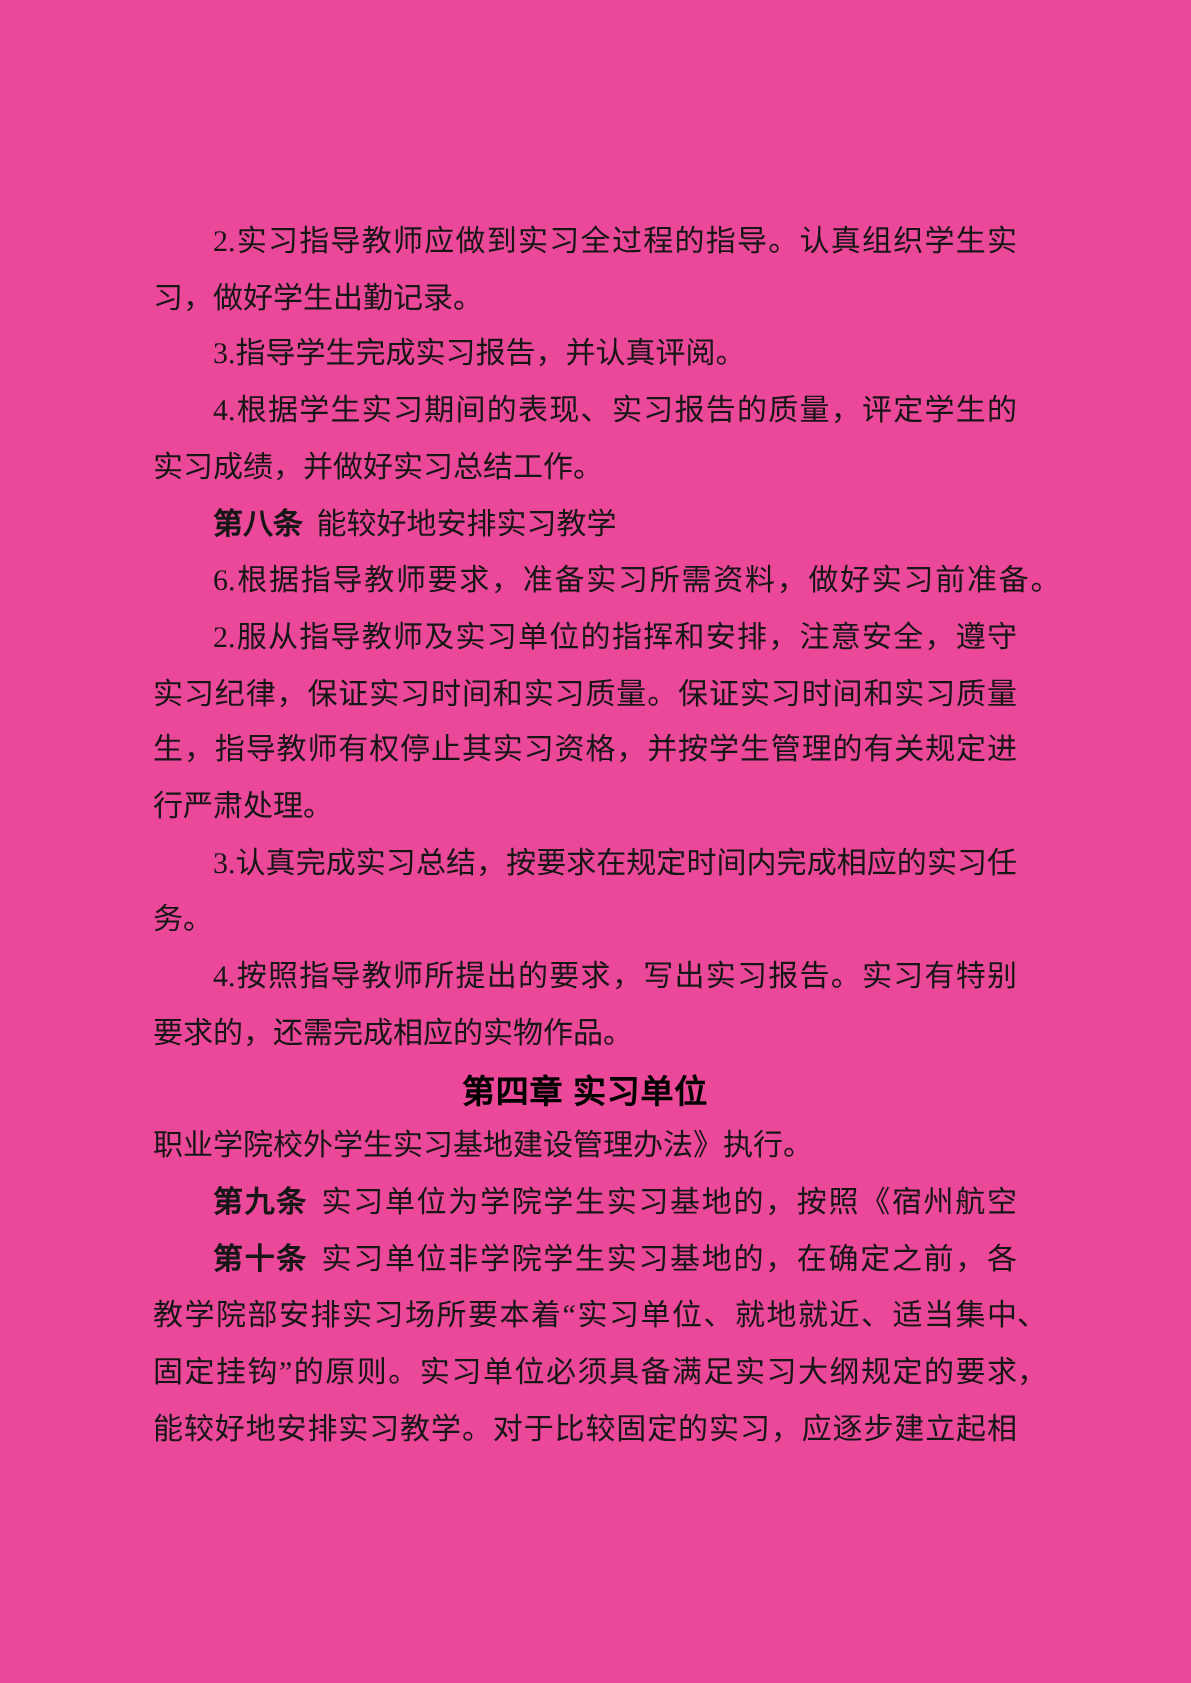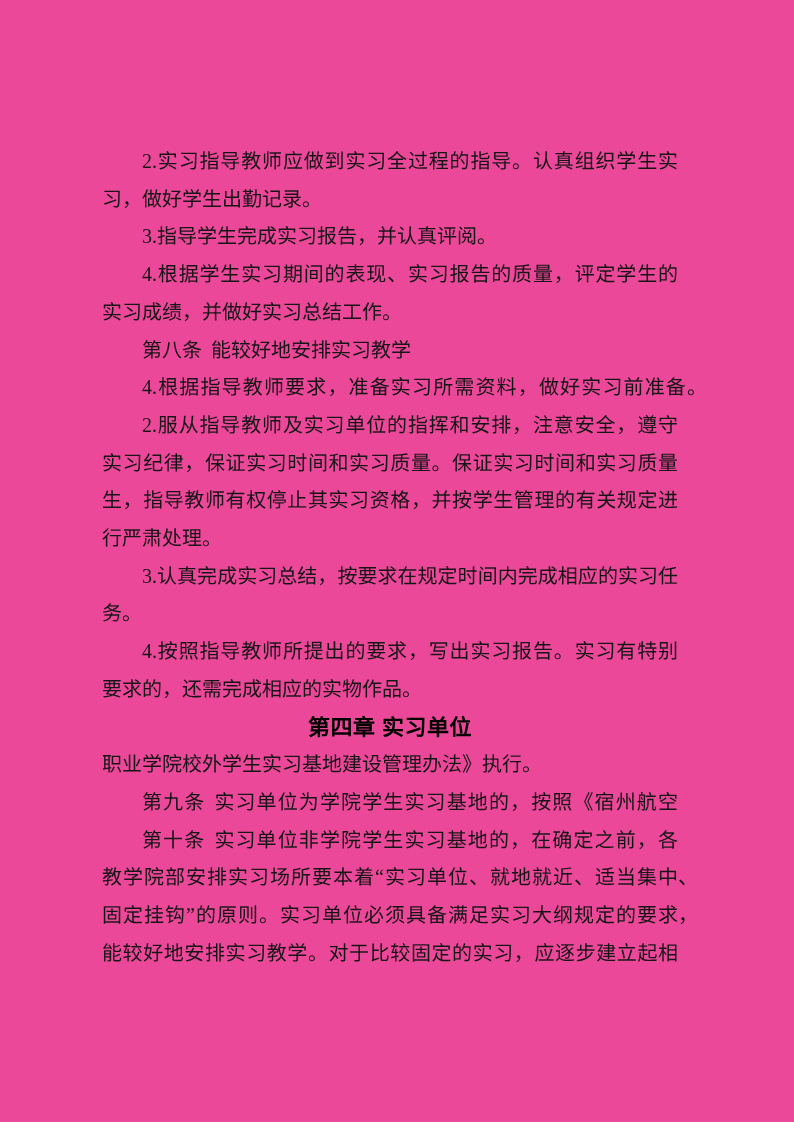--- a/index.html
+++ b/index.html
@@ -23,21 +23,21 @@
     font-size: 20px;
     line-height: 37.7px;
   }
   .ln { position: relative; white-space: normal; }
   .ind { text-indent: 2em; }
   .just { text-align: justify; text-align-last: justify; }
   
   .ovf { width: calc(100% + 29px); text-align: justify; text-align-last: justify; }
   
   .hang { position: absolute; left: 100%; top: 0; white-space: pre; }
-  .article-number { font-weight: 400; margin-right: 0.45em; margin-top: 32px; }
+  .article-number { font-weight: 700; margin-right: 0.45em; margin-top: 32px; }
   .chapter-heading {
     text-align: center;
     font-family: "Liberation Sans", "DejaVu Sans", sans-serif;
     font-weight: 700;
     font-size: 22px;
     color: #000000;
     letter-spacing: 0.5px;
   }
 </style>
 </head>
@@ -45,21 +45,21 @@
 
 <div class="page">
   <div class="content">
 
     <div class="ln ind just"><span>2.实习指导教师应做到实习全过程的指导。认真组织学生实</span></div>
     <div class="ln"><span>习，做好学生出勤记录。</span></div>
     <div class="ln ind"><span>3.指导学生完成实习报告，并认真评阅。</span></div>
     <div class="ln ind just"><span>4.根据学生实习期间的表现、实习报告的质量，评定学生的</span></div>
     <div class="ln"><span>实习成绩，并做好实习总结工作。</span></div>
     <div class="ln ind"><span class="article-number">第八条</span><span>能较好地安排实习教学</span></div>
-    <div class="ln ind ovf"><span>4.根据指导教师要求，准备实习所需资料，做好实习前准备。</span></div>
+    <div class="ln ind ovf"><span>6.根据指导教师要求，准备实习所需资料，做好实习前准备。</span></div>
     <div class="ln ind just"><span>2.服从指导教师及实习单位的指挥和安排，注意安全，遵守</span></div>
     <div class="ln just"><span>实习纪律，保证实习时间和实习质量。保证实习时间和实习质量</span></div>
     <div class="ln just"><span>生，指导教师有权停止其实习资格，并按学生管理的有关规定进</span></div>
     <div class="ln"><span>行严肃处理。</span></div>
     <div class="ln ind just"><span>3.认真完成实习总结，按要求在规定时间内完成相应的实习任</span></div>
     <div class="ln"><span>务。</span></div>
     <div class="ln ind just"><span>4.按照指导教师所提出的要求，写出实习报告。实习有特别</span></div>
     <div class="ln"><span>要求的，还需完成相应的实物作品。</span></div>
     <div class="ln chapter-heading"><span>第四章 实习单位</span></div>
     <div class="ln"><span>职业学院校外学生实习基地建设管理办法》执行。</span></div>

